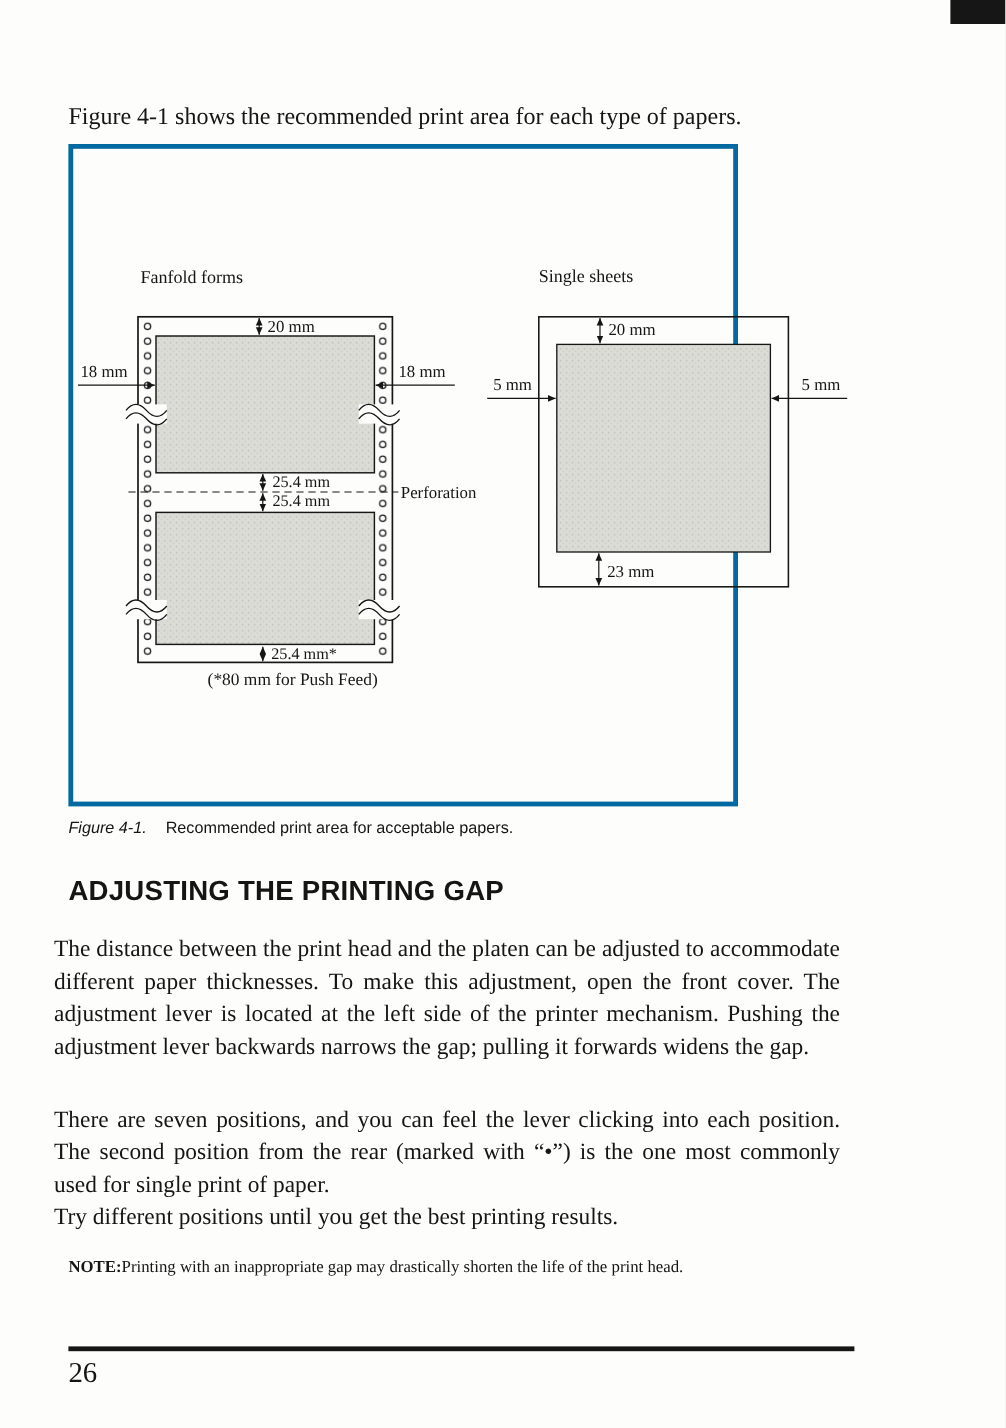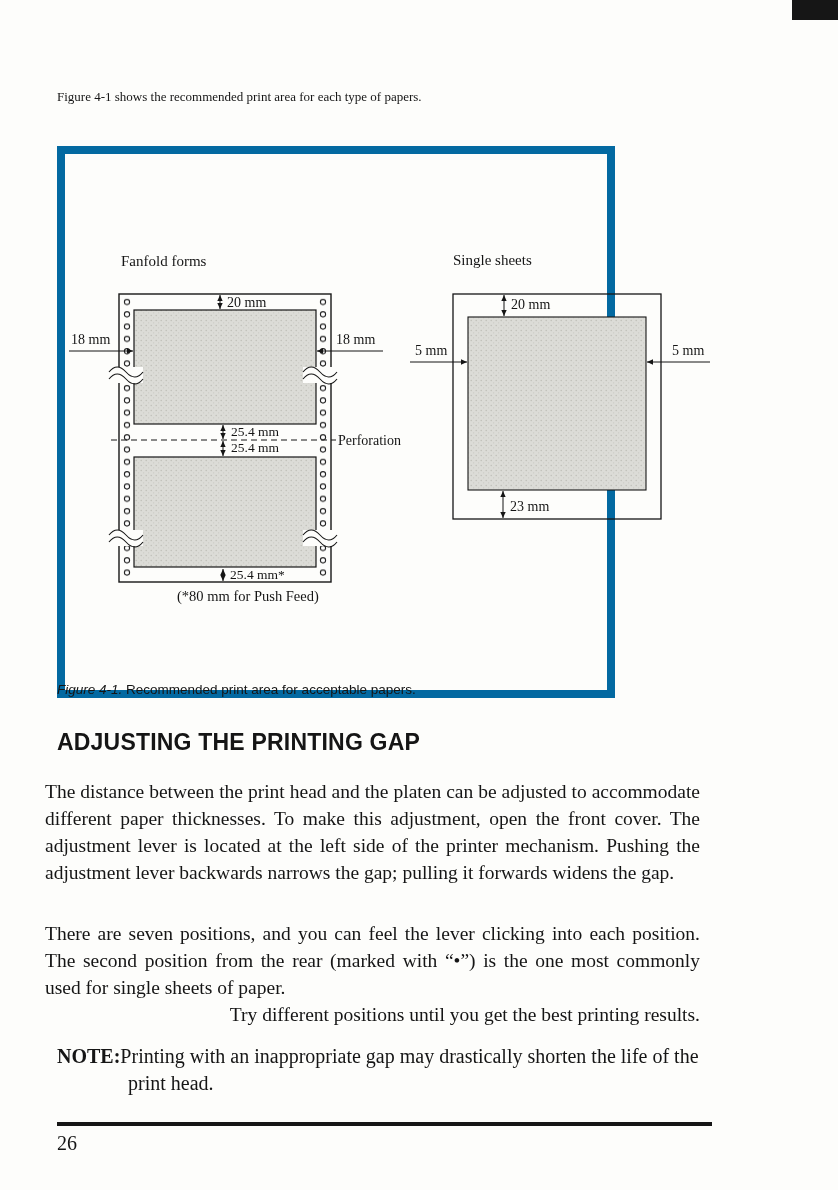--- a/index.html
+++ b/index.html
@@ -5,58 +5,58 @@
   * { margin:0; padding:0; box-sizing:border-box; }
   html,body { background:#e9e9e9; }
   body { width:838px; height:1190px; font-family:"Liberation Serif", serif; color:#151515; }
   .page {
     position:relative; width:838px; height:1190px;
     background:#fdfdfb; overflow:hidden;
   }
   .corner-mark { position:absolute; top:0; right:0; width:46px; height:20px; background:#161616; }
   .intro {
     position:absolute; left:57px; top:84px; width:655px;
-    font-size:13px; line-height:26px;
+    font-size:20px; line-height:26px;
   }
   .figure-box {
     position:absolute; left:57px; top:120px; width:558px; height:552px;
-    border:8px solid #0369a1; background:#fdfdfb;margin-top:26px;
+    border:4px solid #0369a1; background:#fdfdfb;
   }
   .figure-box svg { display:block; }
   .caption {
     position:absolute; left:57px; top:682px; width:655px;
     font-family:"Liberation Sans", sans-serif; font-size:13.5px;
   }
   .caption .cap-label { font-weight:normal; font-style:italic; }
-  .caption .cap-text { font-weight:normal; }
+  .caption .cap-text { font-weight:normal;margin-left:12px; }
   .section-heading {
     position:absolute; left:57px; top:729px; width:680px;
     font-family:"Liberation Sans", sans-serif; font-weight:bold;
     font-size:23px; letter-spacing:0.2px;
   }
   .para {
     position:absolute; left:45px; width:655px;
     font-size:19.5px; line-height:27px; text-align:justify;
   }
   .para-1 { top:778px; }
   .para-2 { top:920px; }
-  .para-3 { top:1001px; text-align:right; }
+  .para-3 { top:1001px; text-align:left; }
   .note {
     position:absolute; left:57px; top:1043px; width:660px;
-    font-size:20px; line-height:27px;
+    font-size:14px; line-height:27px;
     padding-left:71px; text-indent:-71px;
   }
   .note .note-label { font-weight:bold; }
   .bottom-rule {
     position:absolute; left:57px; top:1122px; width:655px; height:4px;
     background:#161616;
   }
   .page-number {
     position:absolute; left:57px; top:1132px;
-    font-size:20px;
+    font-size:24px;
   }
   svg text { fill:#151515; font-family:"Liberation Serif", serif; }
 </style>
 </head>
 <body>
 
 <div class="page">
 
   <div class="corner-mark"></div>
 
@@ -141,21 +141,21 @@
       <line x1="438" y1="337" x2="438" y2="364" stroke="#151515" stroke-width="1" marker-start="url(#arr)" marker-end="url(#arr)"></line>
       <text x="445" y="357" font-size="14">23 mm</text>
     </svg>
   </div>
 
   <p class="caption"><span class="cap-label">Figure 4-1.</span><span class="cap-text"> Recommended print area for acceptable papers.</span></p>
 
   <h1 class="section-heading">ADJUSTING THE PRINTING GAP</h1>
 
   <p class="para para-1">The distance between the print head and the platen can be adjusted to accommodate different paper thicknesses. To make this adjustment, open the front cover. The adjustment lever is located at the left side of the printer mechanism. Pushing the adjustment lever backwards narrows the gap; pulling it forwards widens the gap.</p>
-  <p class="para para-2">There are seven positions, and you can feel the lever clicking into each position. The second position from the rear (marked with “•”) is the one most commonly used for single sheets of paper.</p>
+  <p class="para para-2">There are seven positions, and you can feel the lever clicking into each position. The second position from the rear (marked with “•”) is the one most commonly used for single print of paper.</p>
   <p class="para para-3">Try different positions until you get the best printing results.</p>
 
   <p class="note"><span class="note-label">NOTE:</span><span>Printing with an inappropriate gap may drastically shorten the life of the print head.</span></p>
 
   <div class="bottom-rule"></div>
   <div class="page-number">26</div>
 
 </div>
 
 </body></html>

